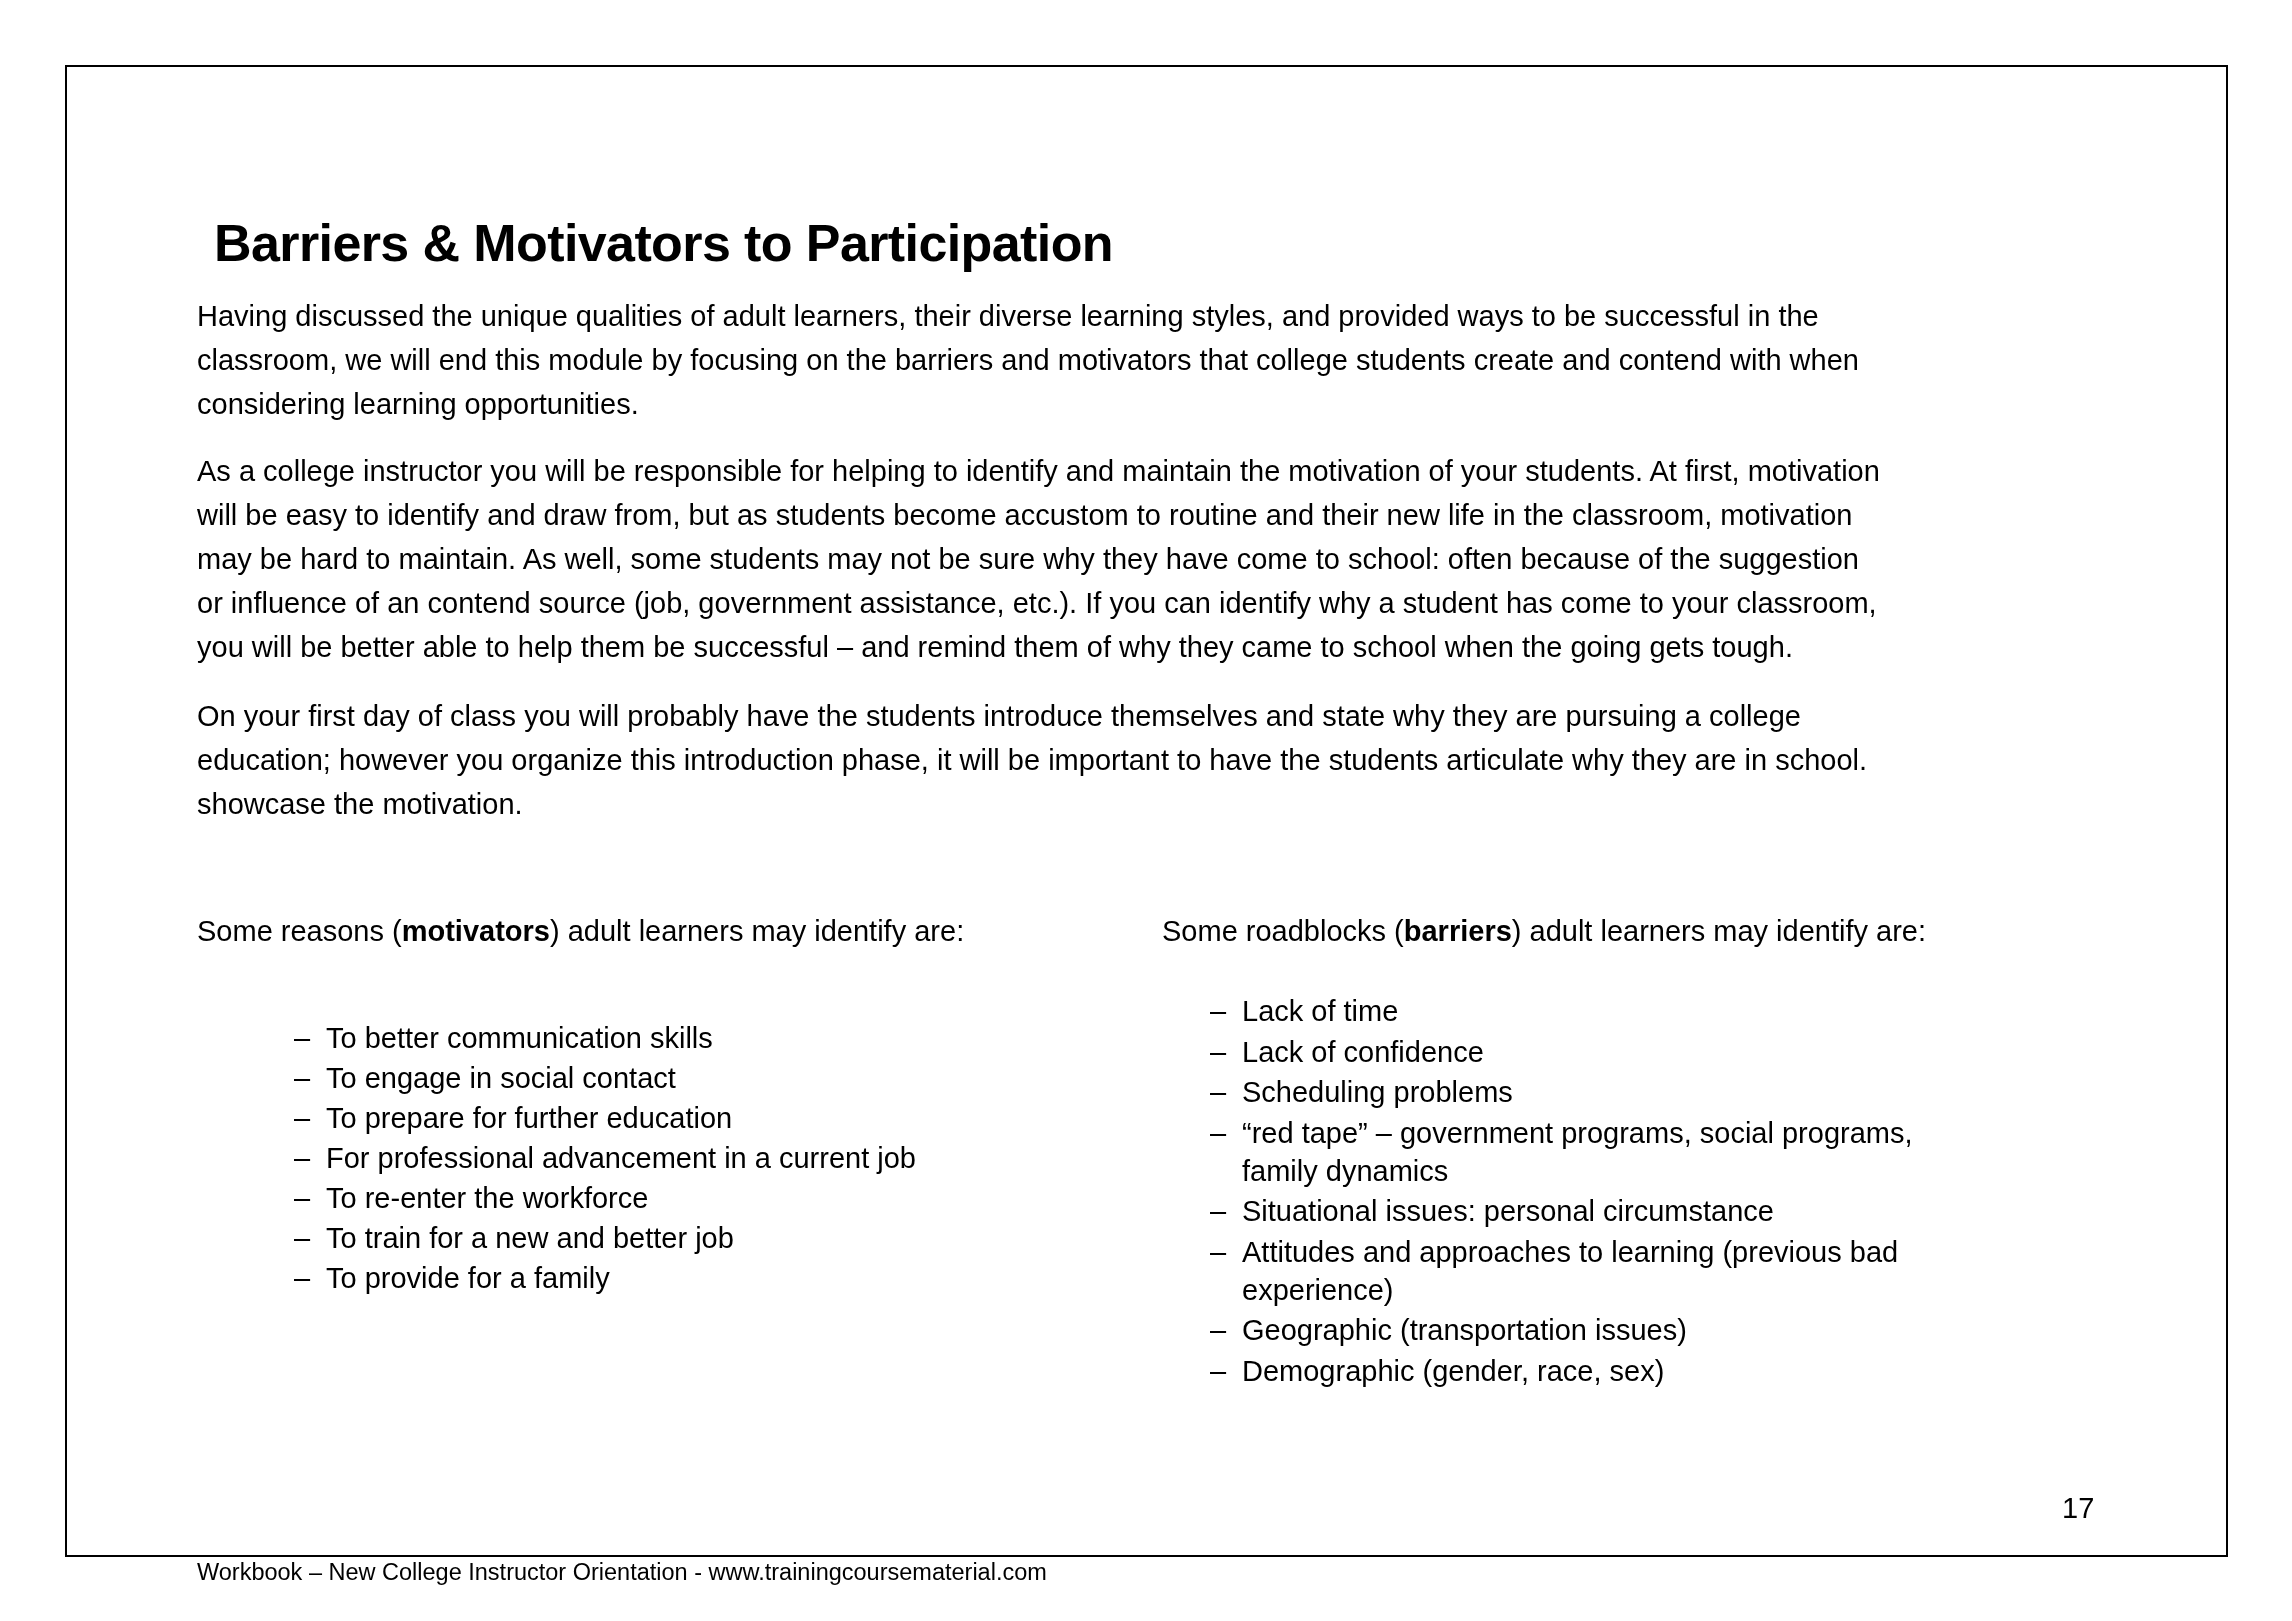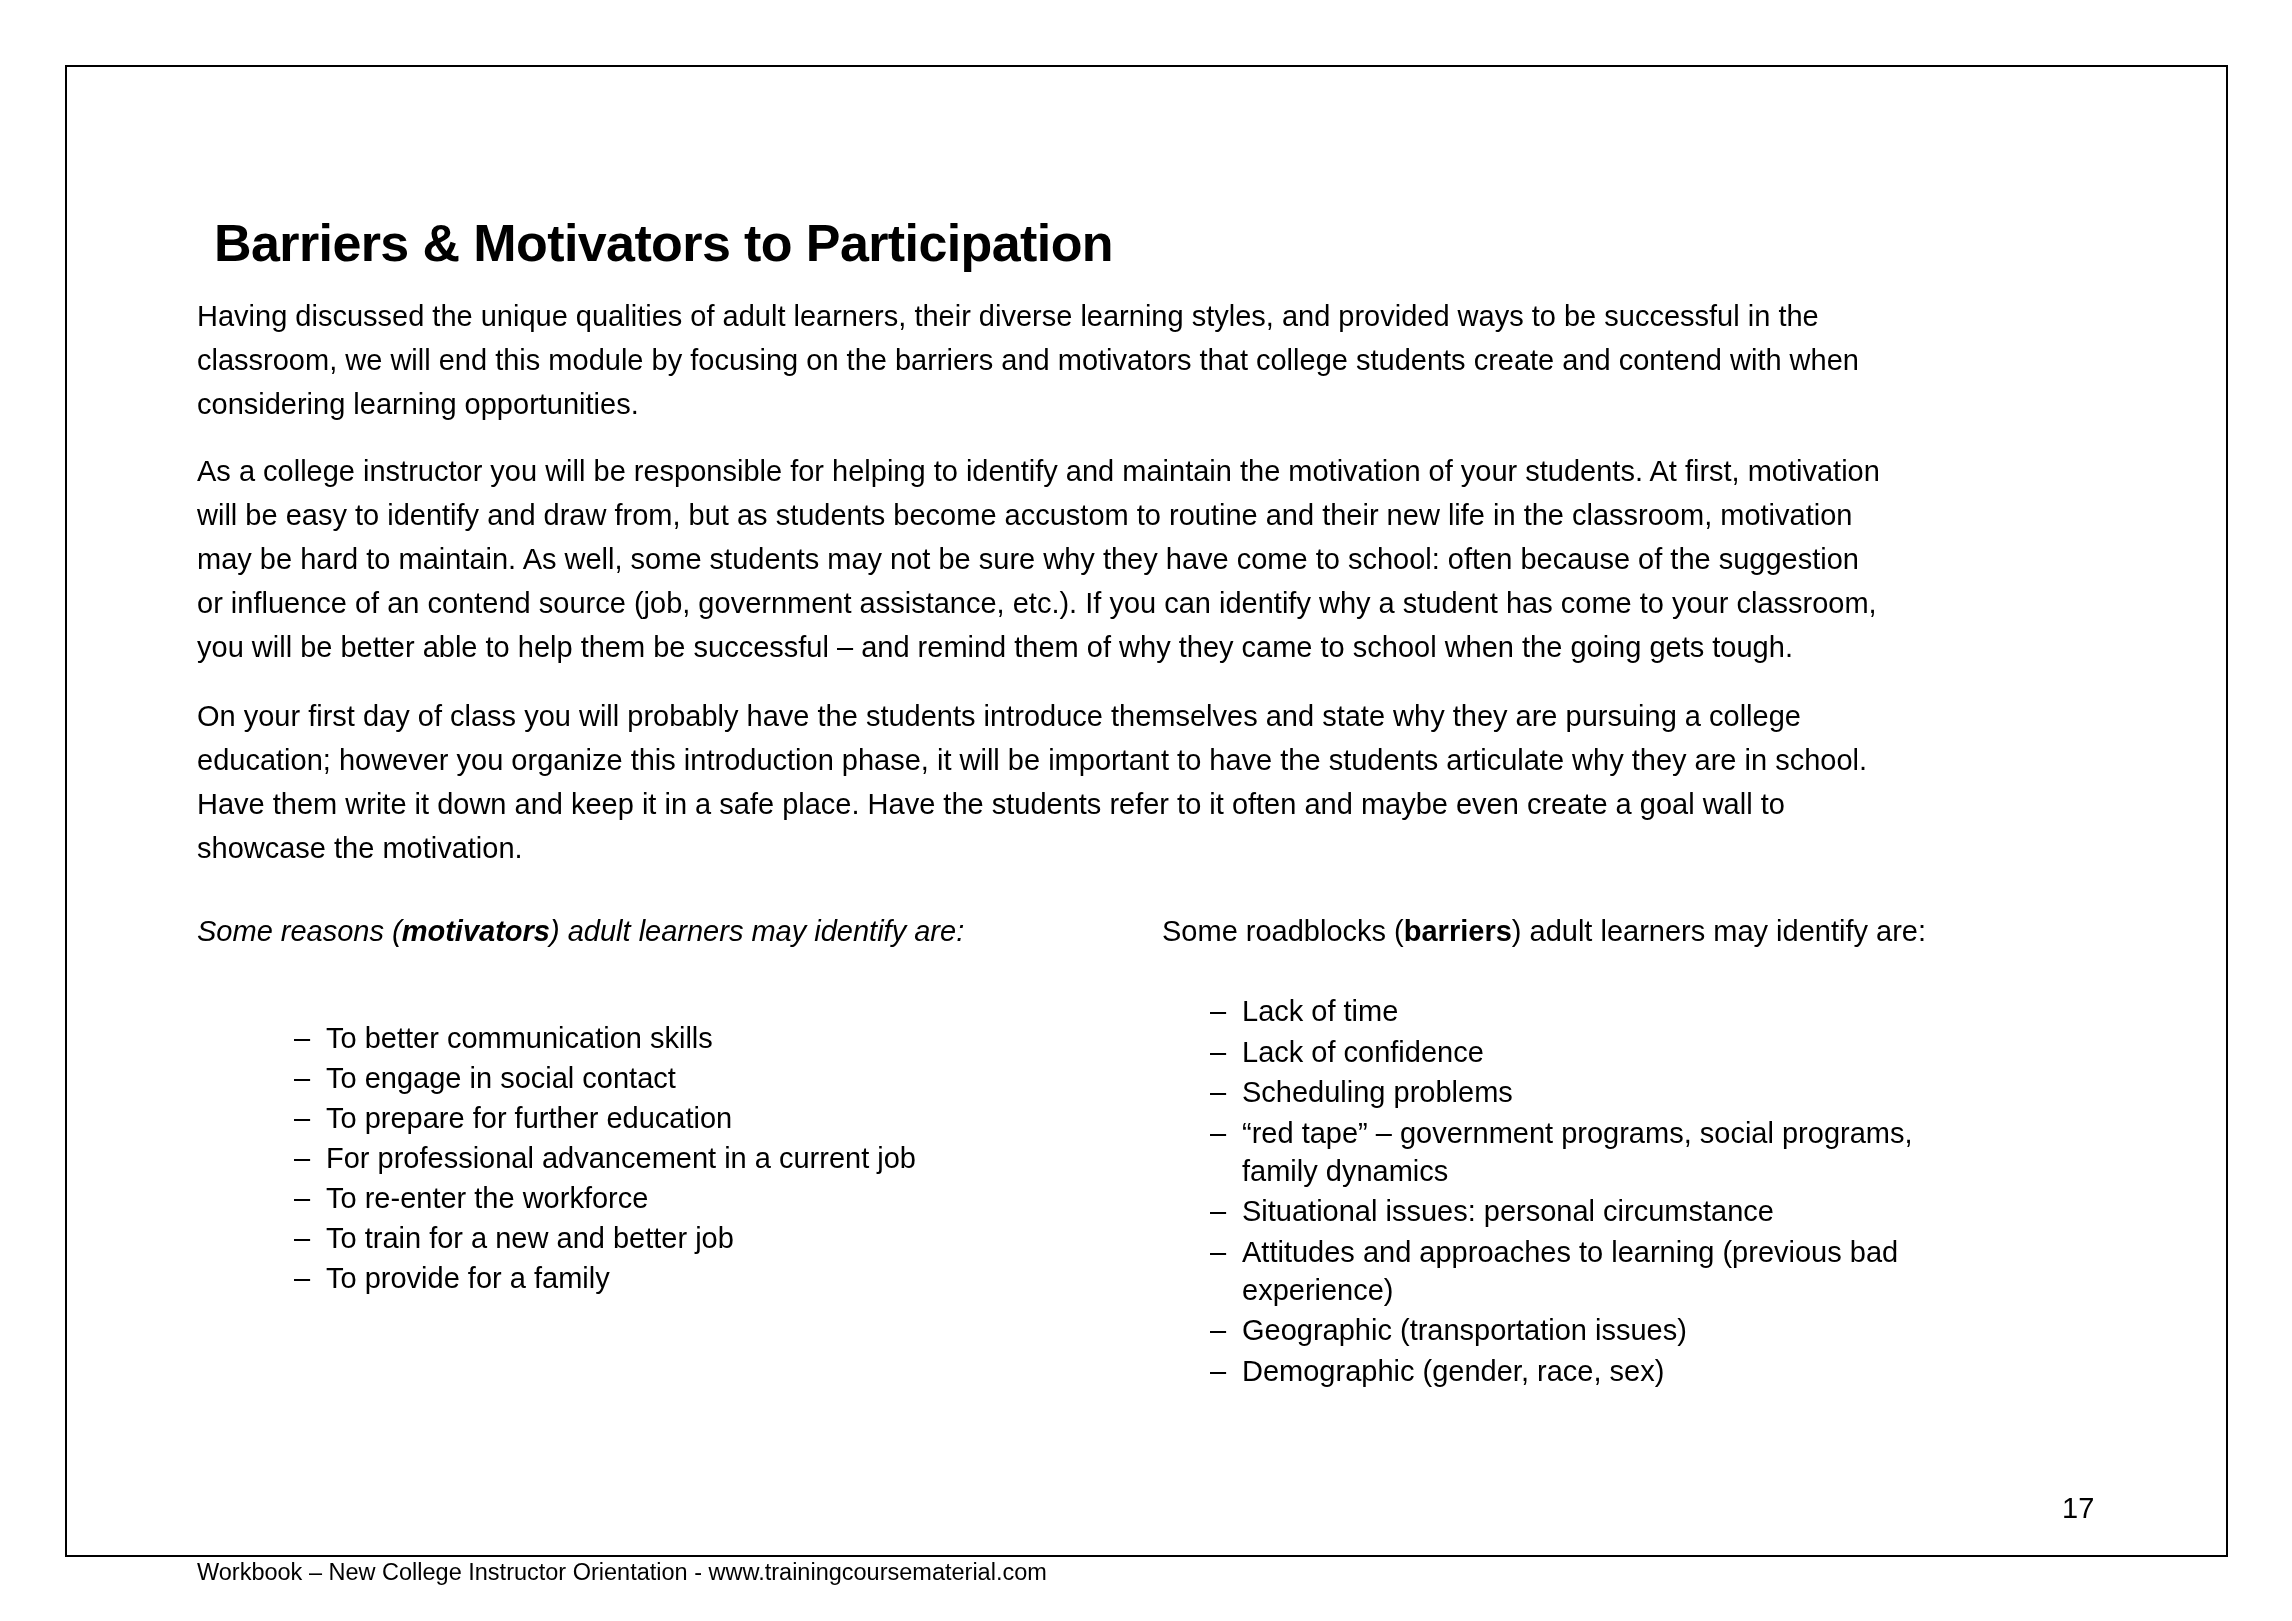--- a/index.html
+++ b/index.html
@@ -18,21 +18,21 @@
     left: 198px; top: 196px; font-size: 52px; font-weight: bold;
     line-height: 63px; letter-spacing: -0.6px;
   }
   .para { left: 197px; font-size: 29px; }
   .para .line { display: block; height: 44px; line-height: 44px; white-space: nowrap; }
   .p1 { top: 294px; }
   .p2 { top: 449px; }
   .p3 { top: 694px; }
   .col-heading { top: 912px; font-size: 29px; line-height: 39px; }
   .col-heading b { font-weight: bold; }
-  .mot-heading { left: 197px; font-style: italic; }
+  .mot-heading { left: 197px; }
   .bar-heading { left: 1162px; }
   ul.dash-list { position: absolute; margin: 0; padding: 0; list-style: none; font-size: 29px; }
   ul.dash-list li { position: relative; white-space: normal; }
   ul.dash-list .dash { position: absolute; left: 0; top: 0; }
   ul.dash-list .txt { display: block; }
   .mot-list { left: 294px; top: 1018px; width: 784px; }
   .mot-list li { height: 40px; line-height: 40px; }
   .mot-list .txt { margin-left: 32px; }
   .bar-list { left: 1210px; top: 992px; width: 814px; }
   .bar-list li { line-height: 38px; margin-bottom: 2.5px; }
@@ -57,21 +57,20 @@
   <span class="line">As a college instructor you will be responsible for helping to identify and maintain the motivation of your students. At first, motivation</span>
   <span class="line">will be easy to identify and draw from, but as students become accustom to routine and their new life in the classroom, motivation</span>
   <span class="line">may be hard to maintain. As well, some students may not be sure why they have come to school: often because of the suggestion</span>
   <span class="line">or influence of an contend source (job, government assistance, etc.). If you can identify why a student has come to your classroom,</span>
   <span class="line">you will be better able to help them be successful – and remind them of why they came to school when the going gets tough.</span>
 </div>
 
 <div class="abs para p3">
   <span class="line">On your first day of class you will probably have the students introduce themselves and state why they are pursuing a college</span>
   <span class="line">education; however you organize this introduction phase, it will be important to have the students articulate why they are in school.</span>
-  <span class="line">Have them write it down and keep it in a safe place. Have the students refer to it often and maybe even create a goal wall to</span>
   <span class="line">showcase the motivation.</span>
 </div>
 
 <div class="abs col-heading mot-heading"><span>Some reasons (</span><b>motivators</b><span>) adult learners may identify are:</span></div>
 
 <div class="abs col-heading bar-heading"><span>Some roadblocks (</span><b>barriers</b><span>) adult learners may identify are:</span></div>
 
 <ul class="dash-list mot-list">
   <li>
       <span class="dash">–</span>

